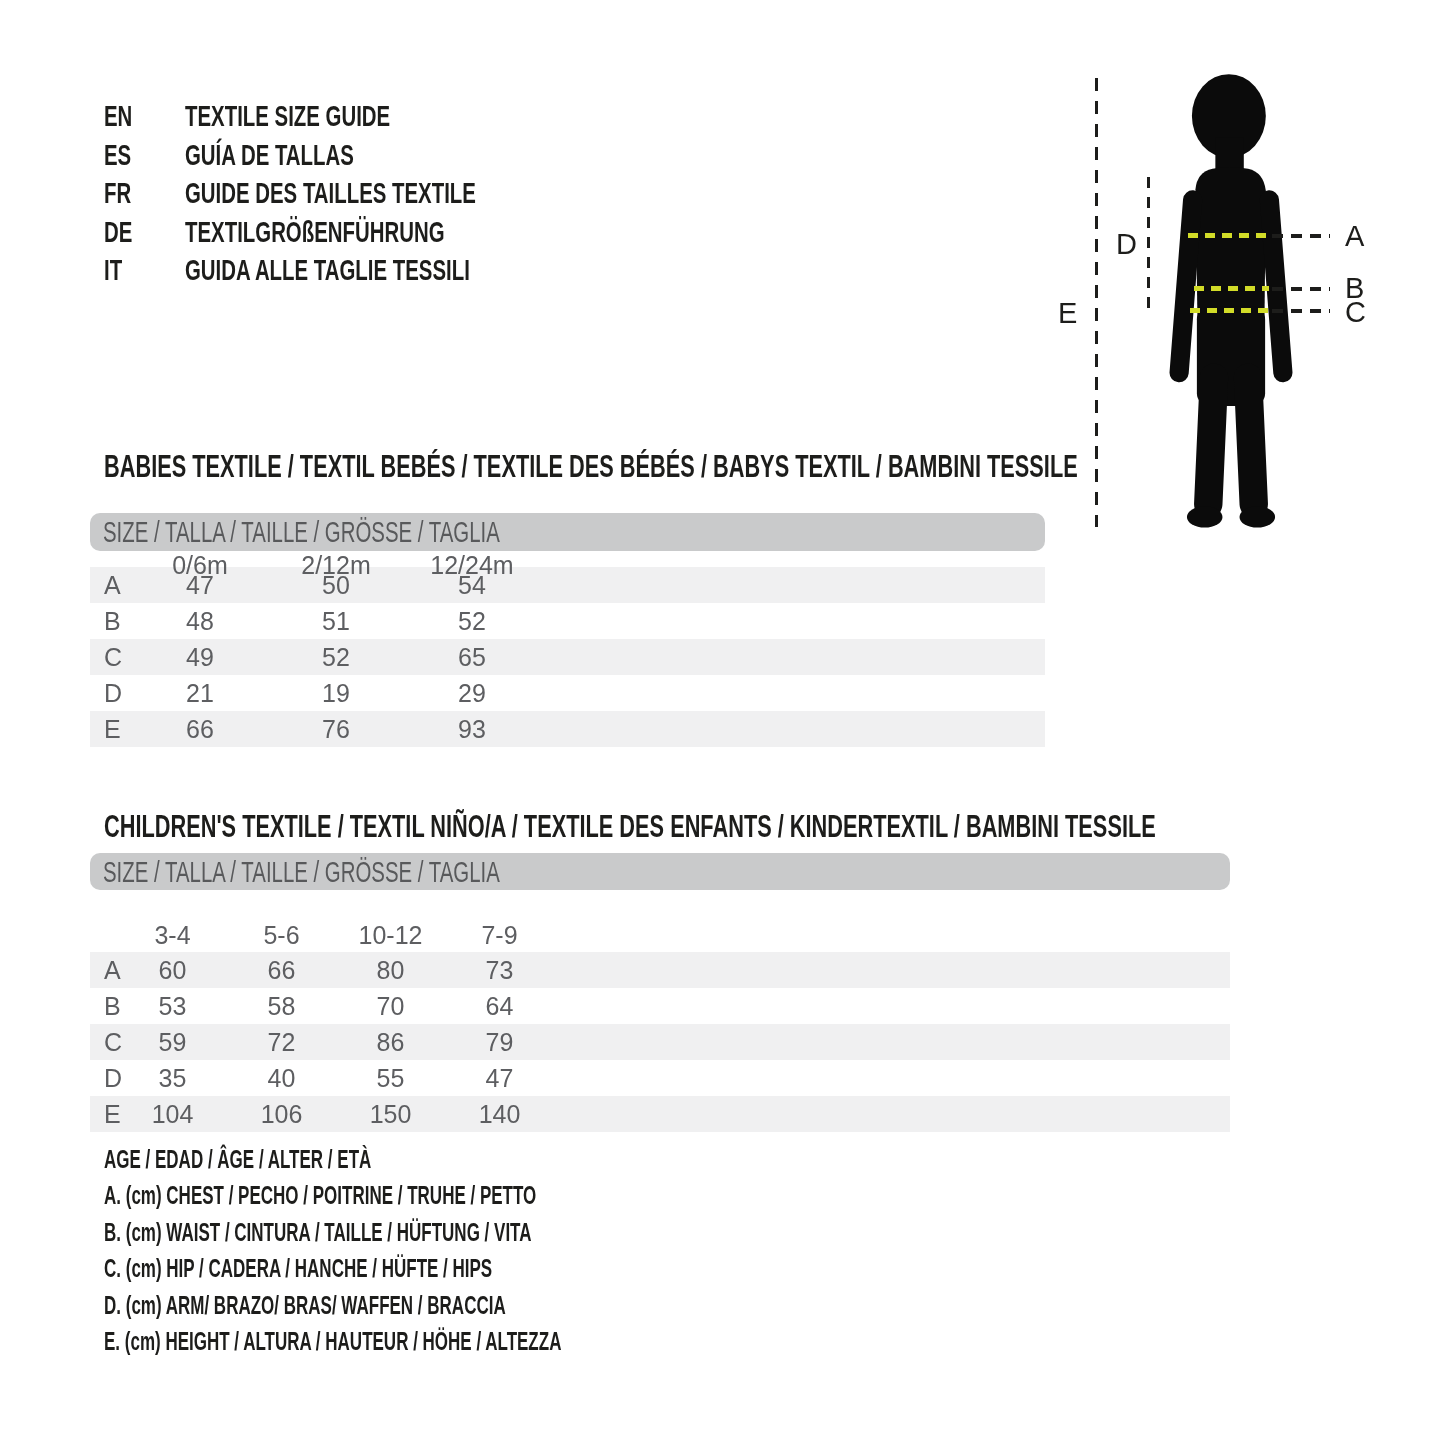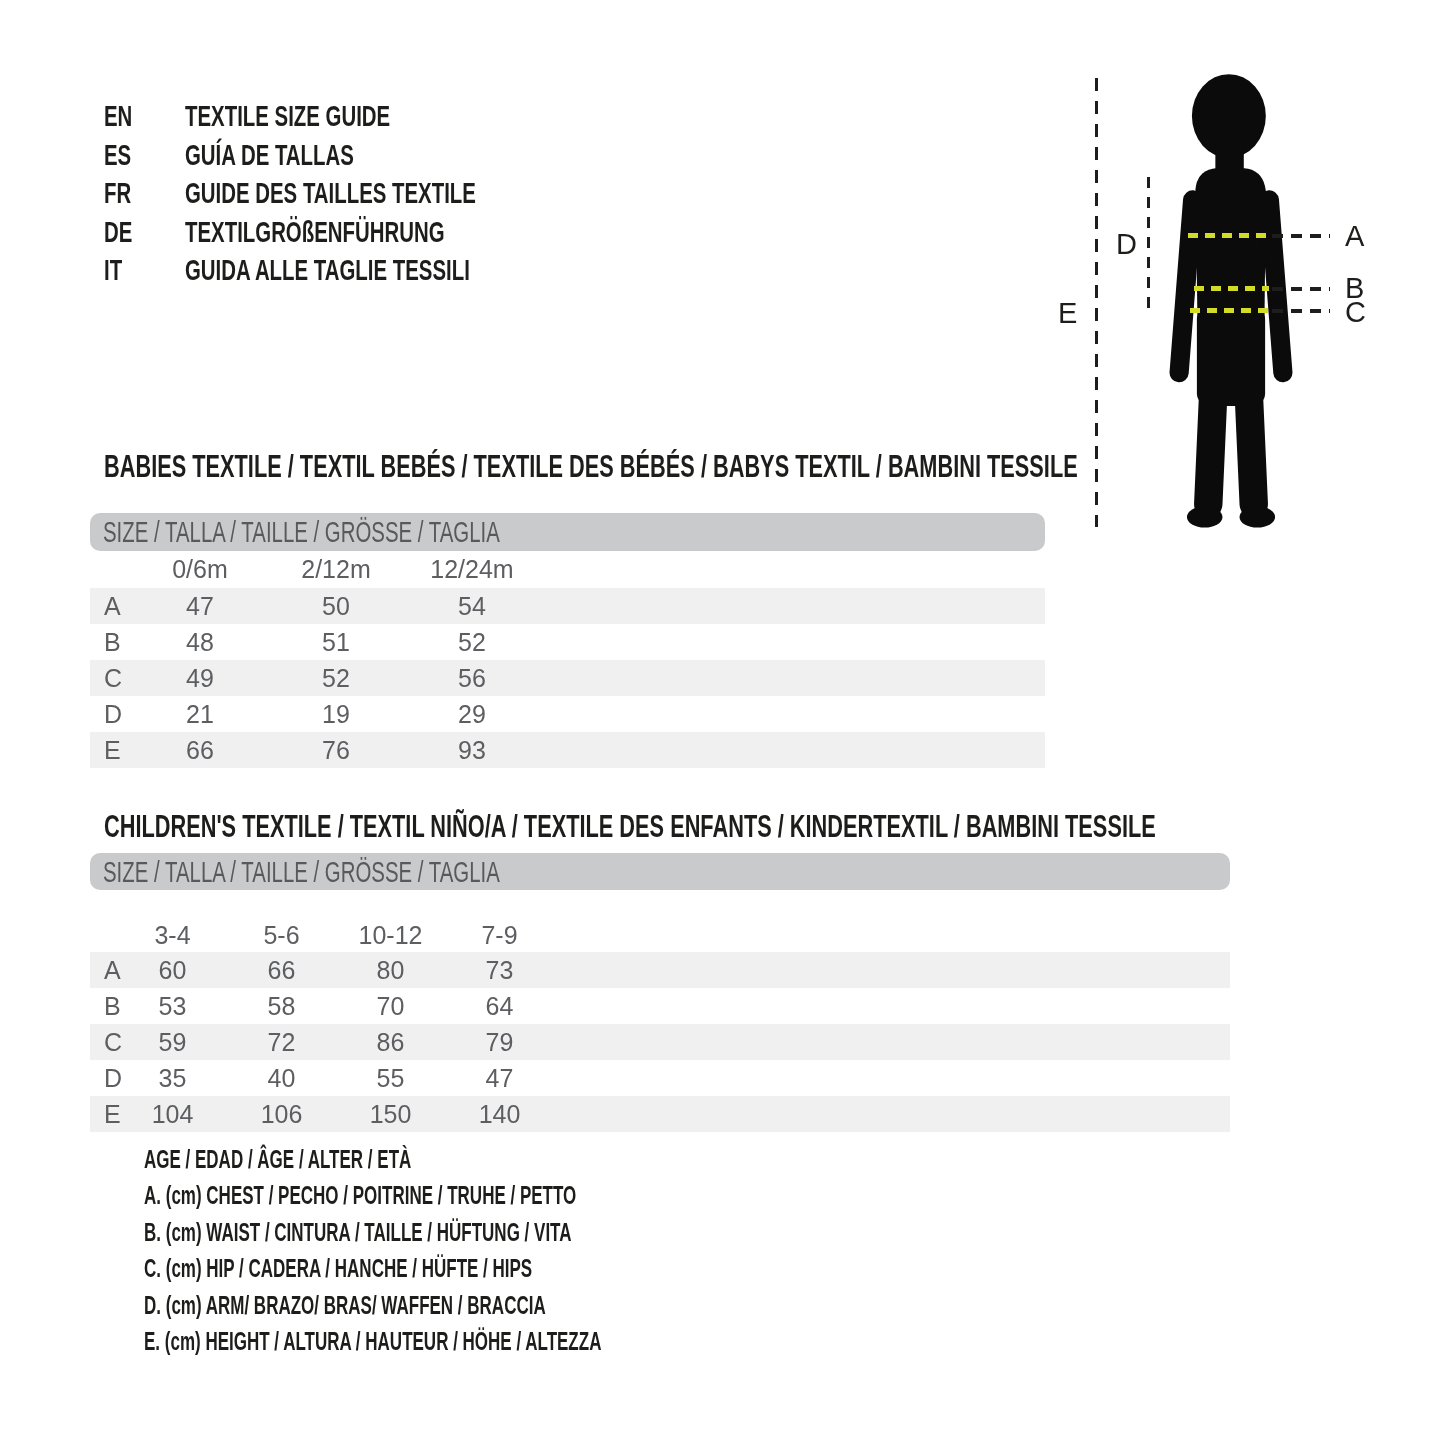--- a/index.html
+++ b/index.html
@@ -51,30 +51,30 @@
     background: #c9cacb;
     display: flex; align-items: center;
     padding-left: 13px;
     border-radius: 10px;
   }
   .size-bar span { font-size: 30px; font-weight: 400; color: #58595b; }
   .t-row { display: grid; align-items: center; }
   .babies-grid { grid-template-columns: 42px 136px 136px 136px 1fr; }
   .children-grid { grid-template-columns: 28px 109px 109px 109px 109px 1fr; }
   .t-row { height: 36px; }
-  .t-colhead { height: 37px; }
+  .t-colhead { height: 16px; }
   .children-tbl .t-colhead { height: 34px; }
   .zebra { background: #f0f0f1; }
   .cell { font-size: 25px; color: #5d5e61; }
   .cell.num { text-align: center; }
   .cell.lbl { padding-left: 14px; }
 
   
   .legend { left: 104px; top: 1141px; }
-  .legend-line { height: 36.4px; margin-left: 40px; }
+  .legend-line { height: 36.4px; }
   .legend-line span { font-size: 25px; font-weight: 700; line-height: 36.4px; }
 
   svg .ink { fill: #0b0b0b; stroke: none; }
   svg .ink-st { stroke: #0b0b0b; fill: none; }
 </style>
 </head>
 <body>
 
 <div class="abs lang-block">
   <div class="lang-row">
@@ -160,21 +160,21 @@
     <div class="cell lbl">B</div>
     <div class="cell num">48</div>
     <div class="cell num">51</div>
     <div class="cell num">52</div>
     <div class="cell"></div>
   </div>
   <div class="t-row babies-grid zebra">
     <div class="cell lbl">C</div>
     <div class="cell num">49</div>
     <div class="cell num">52</div>
-    <div class="cell num">56</div>
+    <div class="cell num">65</div>
     <div class="cell"></div>
   </div>
   <div class="t-row babies-grid">
     <div class="cell lbl">D</div>
     <div class="cell num">21</div>
     <div class="cell num">19</div>
     <div class="cell num">29</div>
     <div class="cell"></div>
   </div>
   <div class="t-row babies-grid zebra">

